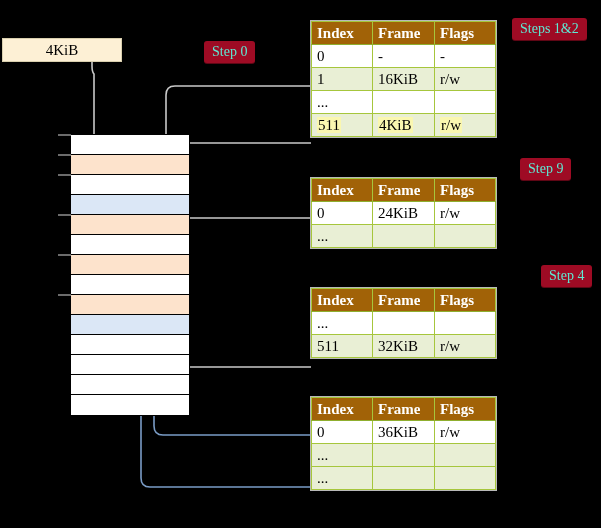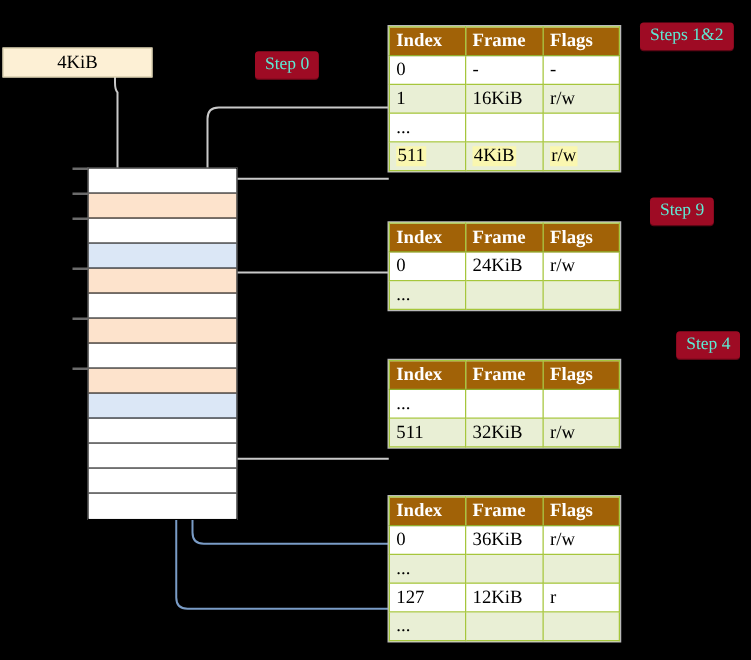--- a/index.html
+++ b/index.html
@@ -197,25 +197,20 @@
           <tr class="plain">
             <td class="c-index">0</td>
             <td class="c-frame">36KiB</td>
             <td class="c-flags">r/w</td>
           </tr>
           <tr class="alt">
             <td class="c-index">...</td>
             <td class="c-frame"></td>
             <td class="c-flags"></td>
           </tr>
-          <tr class="plain">
-            <td class="c-index">127</td>
-            <td class="c-frame">12KiB</td>
-            <td class="c-flags">r</td>
-          </tr>
           <tr class="alt">
             <td class="c-index">...</td>
             <td class="c-frame"></td>
             <td class="c-flags"></td>
           </tr>
         </tbody>
       </table>
     </div>
   <div id="badgelayer">
       <div class="badge" style="left: 204px; top: 41px;">Step 0</div>

